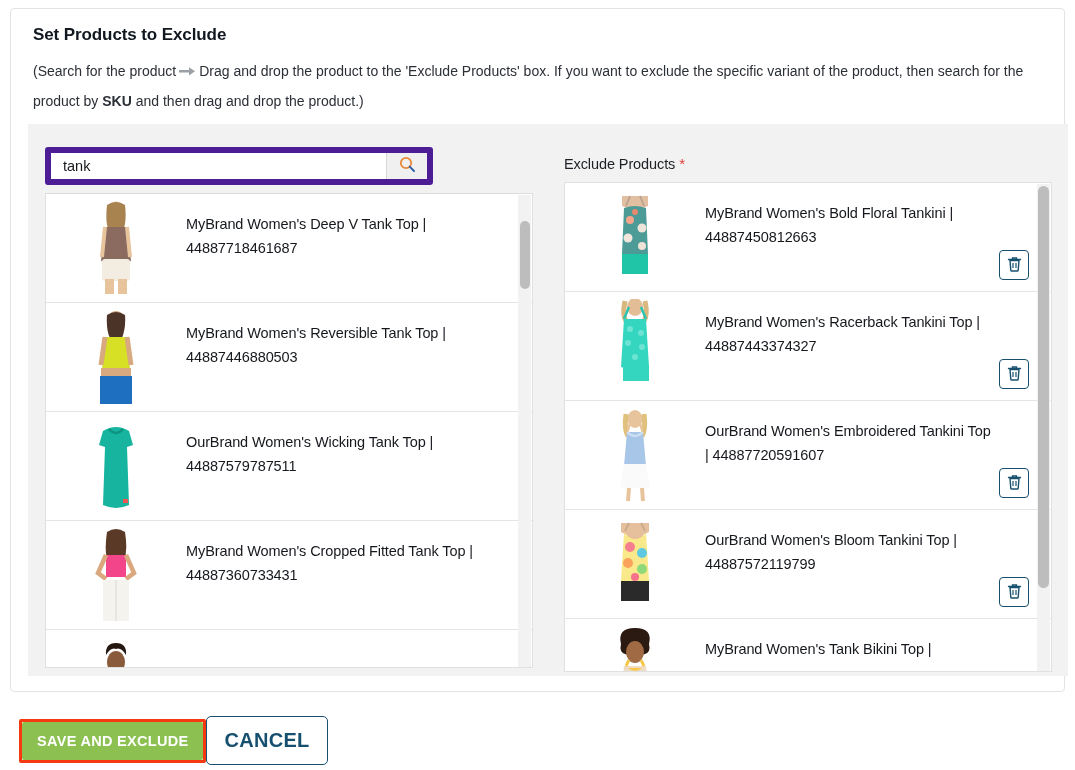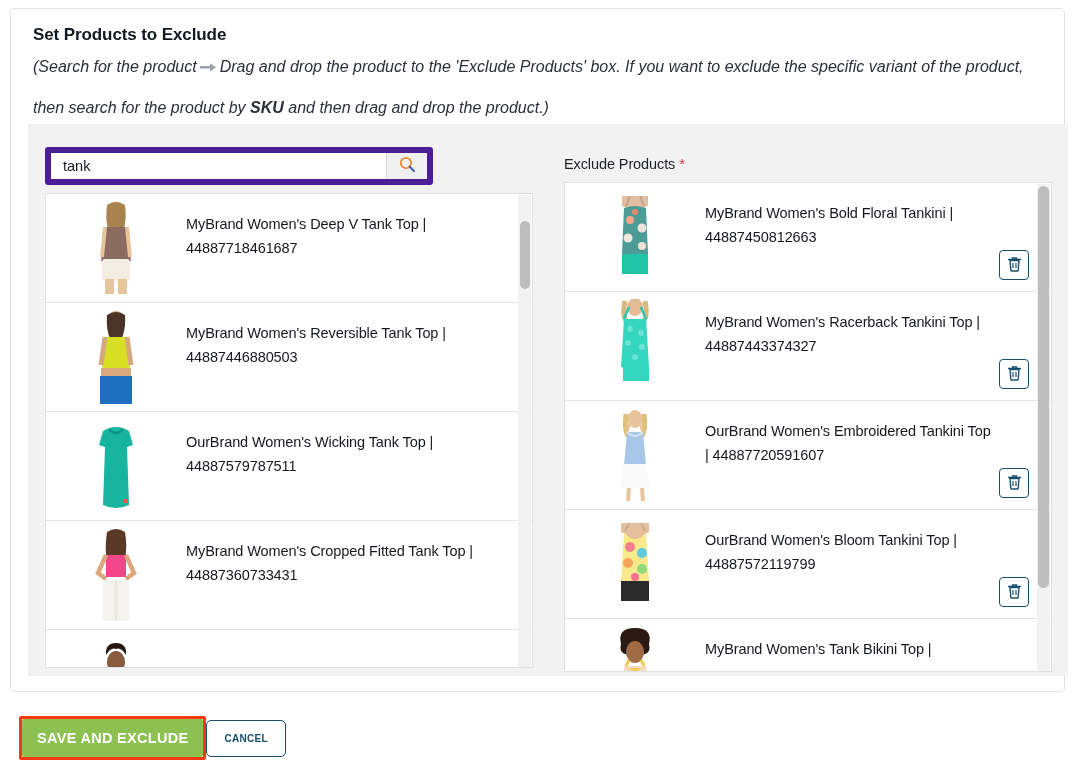--- a/index.html
+++ b/index.html
@@ -27,30 +27,29 @@
     border-radius: 4px;
   }
 
   .card-header { padding: 16px 22px 0 22px; }
 
   .title {
     font-size: 17px;
     font-weight: bold;
     color: #111820;
     letter-spacing: -0.1px;
-    margin: 0 0 2px 0;
+    margin: 0 0 12px 0;
   }
 
   .subtitle {
-    font-size: 16px;
+    font-size: 14px;
     color: #2b2f36;
-    line-height: 39px;
+    line-height: 28px;
     max-width: 1000px;
     margin: 0;
-    font-style: italic;
   }
   .subtitle b { font-weight: bold; }
   .arrow-ico {
     display: inline-block;
     vertical-align: -2px;
     margin: 0 3px;
   }
 
   
   .panel {
@@ -250,21 +249,21 @@
     padding: 11px 15px;
     cursor: pointer;
     border-radius: 2px;
   }
   .btn-cancel {
     background: #ffffff;
     color: #17506f;
     border: 1px solid #17506f;
     border-radius: 5px;
     font-family: "Liberation Sans", sans-serif;
-    font-size: 10px;
+    font-size: 20px;
     font-weight: bold;
     letter-spacing: 0.3px;
     padding: 12px 17px;
     cursor: pointer;
   }
 </style>
 </head>
 <body>
 
 <div class="page">

